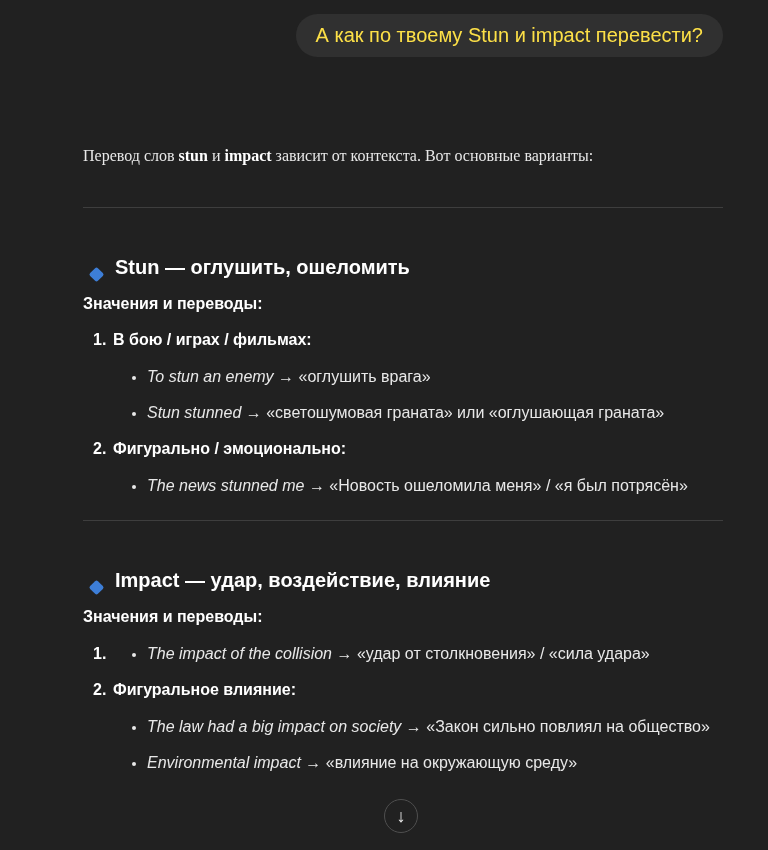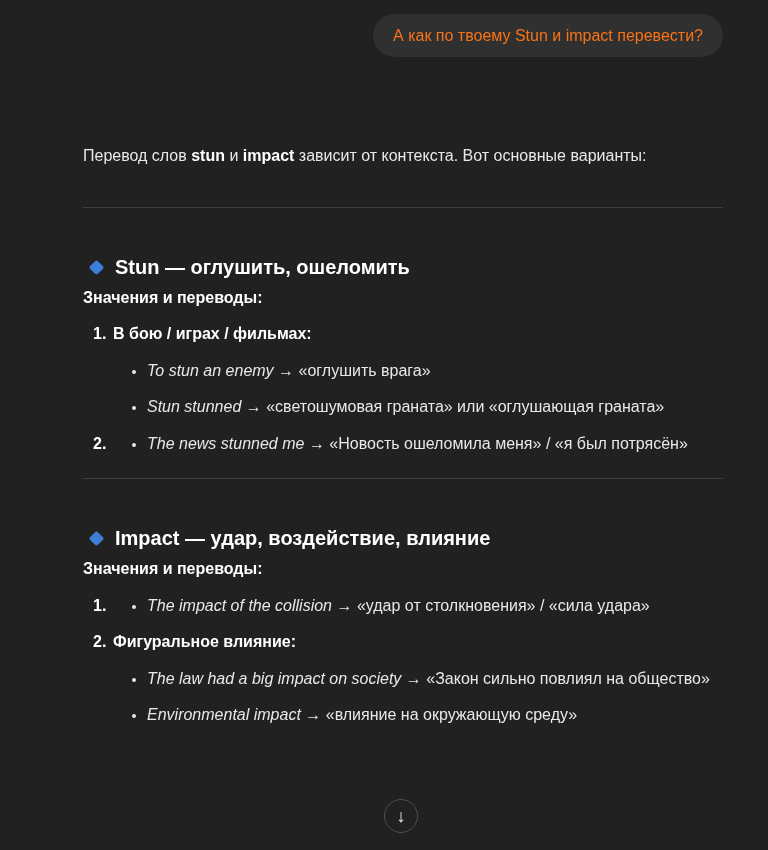--- a/index.html
+++ b/index.html
@@ -10,36 +10,36 @@
   html,body{margin:0;padding:0;}
   body{
     width:768px;height:850px;overflow:hidden;position:relative;
     background:var(--bg);color:var(--text);
     font-family:"Liberation Sans","DejaVu Sans",sans-serif;
     font-size:16px;
   }
   .column{width:640px;margin-left:83px;}
   .user-row{display:flex;justify-content:flex-end;padding-top:14px;}
   .bubble{
-    background:var(--bubble);color:#f97316;border-radius:22px;
-    padding:11px 20px;line-height:21px;max-width:480px;font-size:16px;
+    background:var(--bubble);color:#fde047;border-radius:22px;
+    padding:11px 20px;line-height:21px;max-width:480px;font-size:20px;
   }
-  .intro{margin:88px 0 0;line-height:22px;}
+  .intro{margin:88px 0 0;line-height:22px;font-family:Liberation Serif, serif;}
   strong,b{color:var(--bright);font-weight:700;}
   hr.divider{border:none;border-top:1px solid var(--divider);margin:40px 0 0;}
   hr.divider2{border:none;border-top:1px solid var(--divider);margin:24px 0 0;}
   h3.section-title{
-    display:flex;align-items:center;margin:46px 0 0;
+    display:flex;align-items:flex-end;margin:46px 0 0;
     font-size:20px;line-height:26px;font-weight:700;color:var(--bright);
   }
   .diamond{
     width:11px;height:11px;background:var(--diamond);border-radius:2px;
     transform:rotate(45deg);margin:0 13px 0 8px;flex:none;
   }
-  p.label{margin:8px 0 0;font-weight:700;color:var(--bright);line-height:20px;}
+  p.label{margin:14px 0 0;font-weight:700;color:var(--bright);line-height:20px;}
   ol.items{margin:16px 0 0;padding-left:30px;list-style:none;}
   ol.items>li{
     position:relative;margin:0 0 8px;font-weight:700;color:var(--bright);line-height:20px;
   }
   ol.items>li>.num{position:absolute;left:-20px;top:0;}
   ul.bullets{
     margin:17px 0 8px;padding-left:34px;list-style:disc;
     font-weight:400;color:var(--text);
   }
   ul.bullets>li{margin:16px 0;line-height:20px;}
@@ -79,20 +79,21 @@
       <li>
         <span class="num">1.</span>
         <span>В бою / играх / фильмах:</span>
         <ul class="bullets">
           <li><span class="en">To stun an enemy</span> <span>→ «оглушить врага»</span></li>
           <li><span class="en">Stun stunned</span> <span>→ «светошумовая граната» или «оглушающая граната»</span></li>
         </ul>
       </li>
       <li>
         <span class="num">2.</span>
+        <span>Фигурально / эмоционально:</span>
         <ul class="bullets">
           <li><span class="en">The news stunned me</span> <span>→ «Новость ошеломила меня» / «я был потрясён»</span></li>
         </ul>
       </li>
     </ol>
 
     <hr class="divider2">
 
     <h3 class="section-title">
       <span class="diamond"></span>

